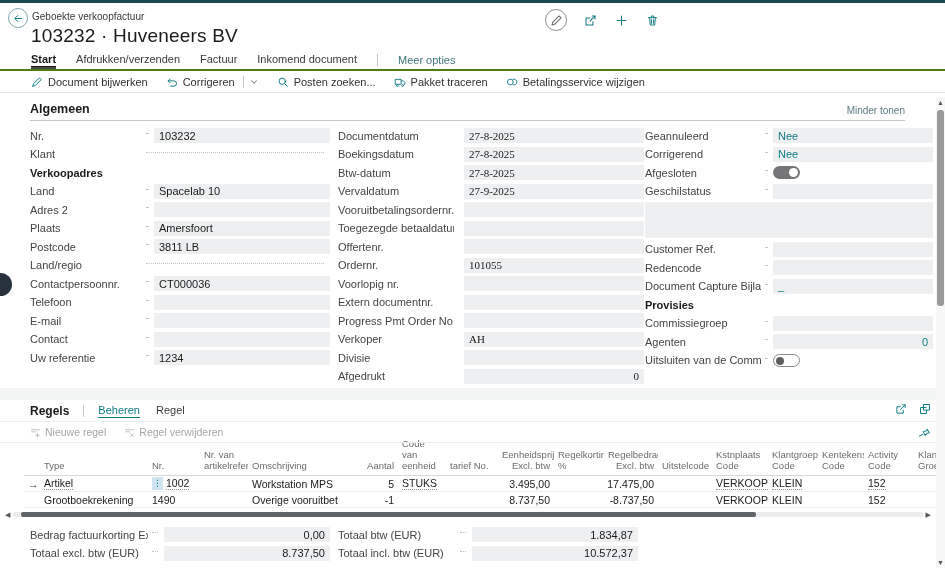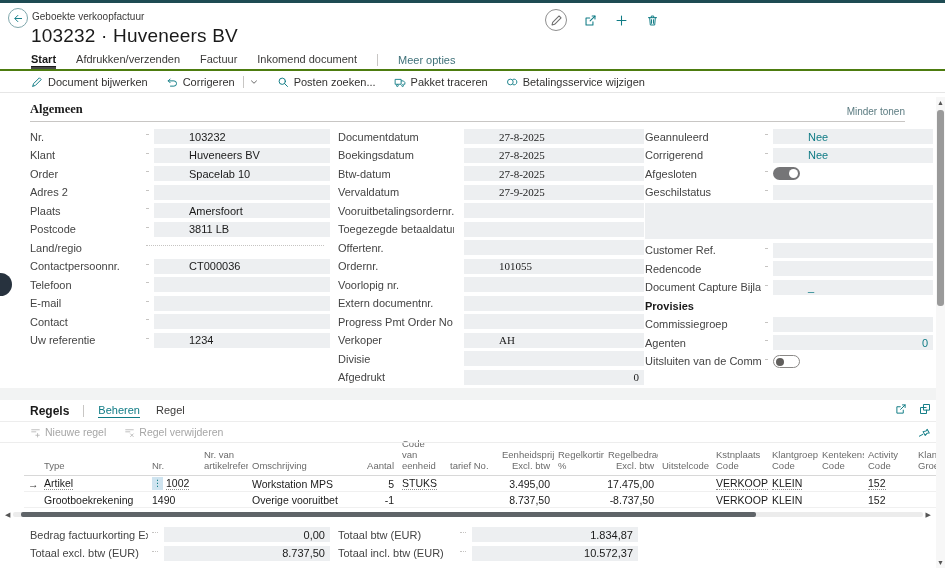--- a/index.html
+++ b/index.html
@@ -30,35 +30,35 @@
   .abtn .aicon{color:var(--accent);display:flex;}
   .abtn svg{width:12px;height:12px;}
   .abtn .split-extra{display:none;align-items:center;gap:5px;margin-left:3px;}
   .abtn.split .split-extra{display:flex;}
   .abtn .split-extra .sdiv{width:1px;height:12px;background:#c8c6c4;}
   .abtn .split-extra svg{width:10px;height:10px;color:#555;}
   
   .general{position:absolute;top:96px;left:0;width:935px;}
   .sechead{margin:6px 30px 0 30px;display:flex;justify-content:space-between;align-items:flex-end;
     border-bottom:1px solid #c8c6c4;padding-bottom:4px;}
-  .sechead .t{font-size:12.5px;font-weight:700;color:#1a1a1a;font-family:Liberation Serif, serif;}
+  .sechead .t{font-size:12.5px;font-weight:700;color:#1a1a1a;}
   .sechead .less{font-size:10px;color:#5b7b80;cursor:pointer;}
   .cols{display:flex;margin:7px 0 0 30px;}
   .fcol1{width:300px;margin-right:8px;}
   .fcol2{width:302px;margin-right:5px;}
   .fcol3{width:288px;}
   .frow{display:flex;align-items:center;height:15px;margin-bottom:3.5px;font-size:11px;}
   .flabel{flex:none;color:#444;white-space:nowrap;overflow:hidden;}
   .fcol1 .flabel{width:112px;} .fcol2 .flabel{width:116px;} .fcol3 .flabel{width:116px;}
   .lead{flex:1;border-bottom:1px dotted #c6c4c2;margin:0 6px 4px 4px;min-width:0;}
   .fslot{flex:none;display:flex;}
   .fcol1 .fslot{width:176px;} .fcol2 .fslot{width:180px;font-family:Liberation Serif, serif;} .fcol3 .fslot{width:160px;text-align:center;}
   .fbox{width:100%;background:var(--field);height:15px;display:flex;align-items:center;
     padding:0 5px;box-sizing:border-box;color:#1a1a1a;cursor:text;overflow:hidden;}
-  .fval{white-space:nowrap;margin-left:30px;}
+  .fval{white-space:nowrap;}
   .frow .toggle{display:none;}
   .frow.k-toggle_on .toggle,.frow.k-toggle_off .toggle{display:inline-flex;position:relative;
     width:27px;height:13px;border-radius:7px;cursor:pointer;}
   .frow.k-toggle_on .toggle{background:#757577;}
   .frow.k-toggle_on .knob{position:absolute;right:2px;top:2px;width:9px;height:9px;border-radius:50%;background:#fff;}
   .frow.k-toggle_off .toggle{background:#fff;border:1px solid #8a8886;box-sizing:border-box;}
   .frow.k-toggle_off .knob{position:absolute;left:2px;top:2px;width:8px;height:8px;border-radius:50%;background:#605e5c;}
   .frow.k-group .flabel{width:auto;font-weight:700;color:#1a1a1a;}
   .frow.k-bigbox{height:36px;}
   .frow.k-bigbox .fslot{flex:1;}
@@ -246,31 +246,29 @@
               <span class="fbox">
                 <span class="fval">103232</span>
               </span>
 
             </span>
           </div>
 
           <div class="frow k-value">
             <span class="flabel">Klant</span>
             <span class="lead"></span>
-            <span class="fslot">
-              <span class="fbox">
-                <span class="fval">Huveneers BV</span>
-              </span>
-
-            </span>
-          </div>
-
-
-          <div class="frow k-value">
-            <span class="flabel">Order</span>
+          </div>
+
+          <div class="frow k-group">
+            <span class="flabel">Verkoopadres</span>
+
+          </div>
+
+          <div class="frow k-value">
+            <span class="flabel">Land</span>
             <span class="lead"></span>
             <span class="fslot">
               <span class="fbox">
                 <span class="fval">Spacelab 10</span>
               </span>
 
             </span>
           </div>
 
           <div class="frow k-value">

